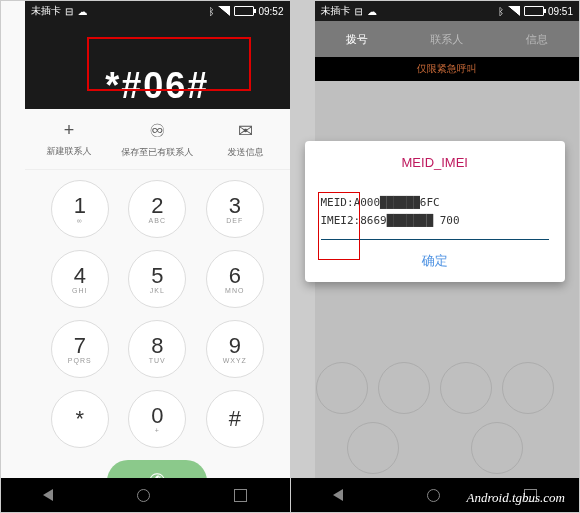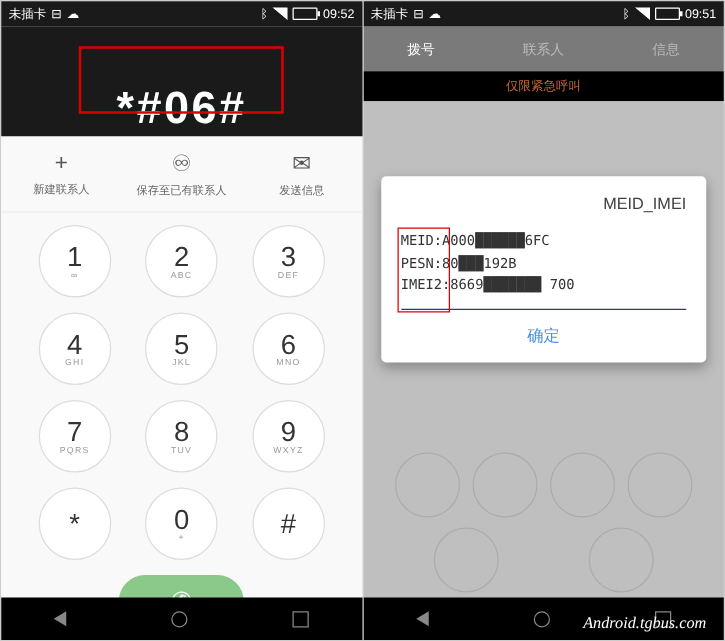--- a/index.html
+++ b/index.html
@@ -17,20 +17,21 @@
     height: 513px;
     border: 1px solid #ccc;
     box-sizing: border-box;
   }
   .panel {
     width: 289px;
     height: 511px;
     position: relative;
     background: #f9f9f9;
     border-right: 1px solid #ccc;
+    padding-left: 24px;
   }
   .panel:last-child { border-right: none; }
   .status-bar {
     height: 20px;
     background: #1a1a1a;
     color: #fff;
     display: flex;
     align-items: center;
     justify-content: space-between;
     padding: 0 6px;
@@ -156,24 +157,24 @@
   .popup {
     position:absolute;
     top: 140px;
     left: 14px; right:14px;
     background:#fff;
     border-radius: 4px;
     padding: 14px 16px 10px;
     box-shadow: 0 4px 10px rgba(0,0,0,0.3);
   }
   .popup-title {
-    text-align:right;
+    text-align:center;
     font-size:13px;
-    margin-bottom:14px;
-    color:#404040;
+    margin-bottom:24px;
+    color:#be185d;
   }
   .info-block {
     font-size: 11px;
     color:#333;
     font-family: monospace;
     line-height: 1.6;
     position:relative;
     padding-bottom:10px;
     border-bottom:1px solid #0c4a6e;
   }
@@ -362,21 +363,20 @@
       <div class="bg-key"></div>
         <div class="bg-key"></div>
         <div class="bg-key"></div>
     </div>
 
     <div class="popup">
       <div class="popup-title">MEID_IMEI</div>
       <div class="info-block">
         <div class="red-box-2"></div>
         <div class="info-row"><span>MEID:</span><span class="info-val">A000██████6FC</span></div>
-        <div class="info-row"><span>PESN:</span><span class="info-val">80███192B</span></div>
         <div class="info-row"><span>IMEI2:</span><span class="info-val">8669███████ 700</span></div>
       </div>
       <div class="popup-btn">确定</div>
     </div>
 
     <div class="navbar">
       <div class="nav-icon triangle"></div>
       <div class="nav-icon circle-nav"></div>
       <div class="nav-icon square-nav"></div>
     </div>

